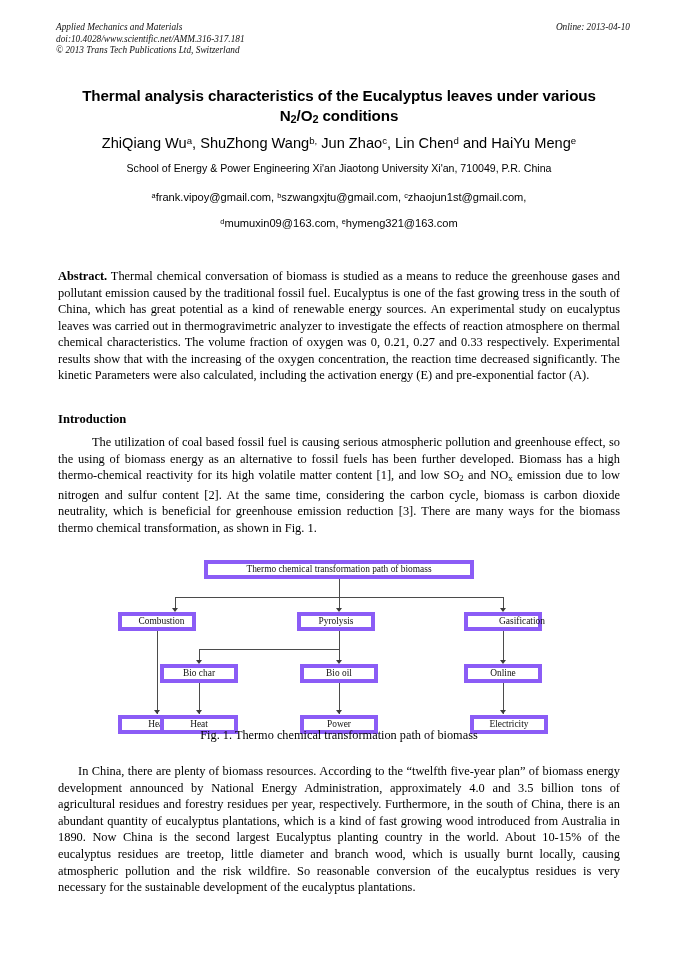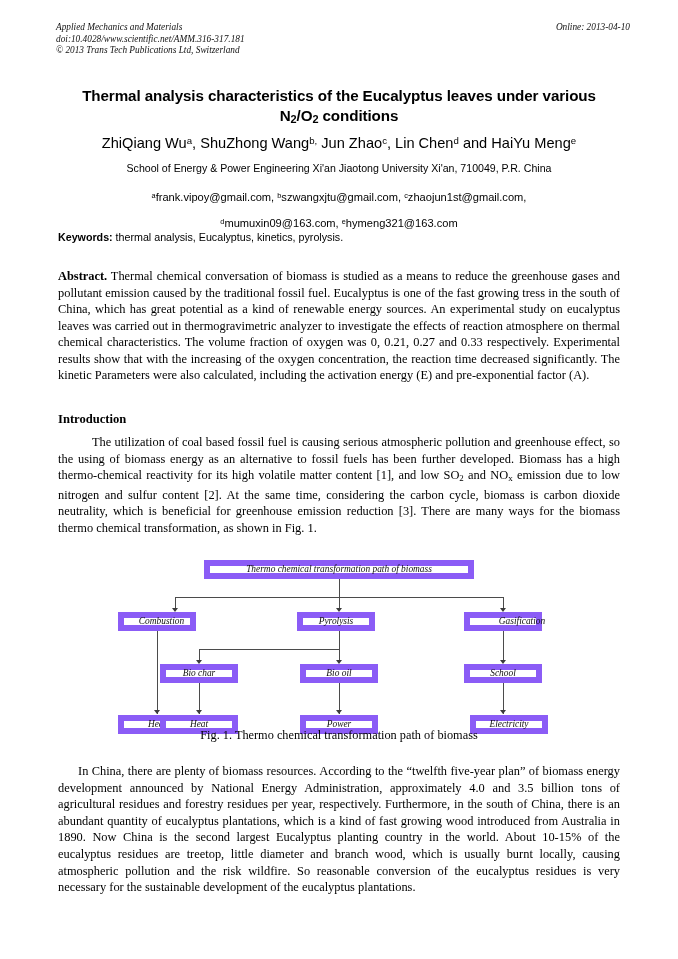--- a/index.html
+++ b/index.html
@@ -150,32 +150,31 @@
   
   .figure {
     position: absolute;
     top: 560px;
     left: 58px;
     width: 562px;
     height: 185px;
   }
   .fc-box {
     position: absolute;
-    border: 6px solid #8b5cf6;
+    border: 4px solid #8b5cf6;
     background: #fff;
     font-family: "Liberation Serif", serif;
     font-size: 9.4px;
     line-height: 1;
     display: flex;
     align-items: center;
     justify-content: center;
     box-sizing: border-box;
     text-align: center;
     color: #111;
-    font-style: italic;
   }
   .fc-line {
     position: absolute;
     background: #4b4b4b;
   }
   .fc-line.h { height: 1px; }
   .fc-line.v { width: 1px; }
   .fc-arrow {
     position: absolute;
     width: 0; height: 0;
@@ -229,23 +228,20 @@
     <span>ZhiQiang Wu</span><sup>a</sup><span>, </span><span>ShuZhong Wang</span><sup>b,</sup><span> </span><span>Jun Zhao</span><sup>c</sup><span>, </span><span>Lin Chen</span><sup>d</sup><span> and </span><span>HaiYu Meng</span><sup>e</sup>
   </div>
 
   <div class="affiliation">School of Energy &amp; Power Engineering Xi'an Jiaotong University Xi'an, 710049, P.R. China</div>
 
   <div class="emails">
     <span class="line"><sup>a</sup><span>frank.vipoy@gmail.com, </span><sup>b</sup><span>szwangxjtu@gmail.com, </span><sup>c</sup><span>zhaojun1st@gmail.com,</span></span>
     <span class="line"><sup>d</sup><span>mumuxin09@163.com, </span><sup>e</sup><span>hymeng321@163.com</span></span>
   </div>
 
-  <div class="keywords">
-    <span class="lbl">Keywords:</span><span> thermal analysis, Eucalyptus, kinetics, pyrolysis.</span>
-  </div>
 
   <div class="abstract">
     <span class="lbl">Abstract.</span><span> Thermal chemical conversation of biomass is studied as a means to reduce the greenhouse gases and pollutant emission caused by the traditional fossil fuel. Eucalyptus is one of the fast growing tress in the south of China, which has great potential as a kind of renewable energy sources. An experimental study on eucalyptus leaves was carried out in thermogravimetric analyzer to investigate the effects of reaction atmosphere on thermal chemical characteristics. The volume fraction of oxygen was 0, 0.21, 0.27 and 0.33 respectively. Experimental results show that with the increasing of the oxygen concentration, the reaction time decreased significantly. The kinetic Parameters were also calculated, including the activation energy (E) and pre-exponential factor (A).</span>
   </div>
 
   <div class="sec-heading">Introduction</div>
 
   <div class="intro-p1">
     <span>The utilization of coal based fossil fuel is causing serious atmospheric pollution and greenhouse effect, so the using of biomass energy as an alternative to fossil fuels has been further developed. Biomass has a high thermo-chemical reactivity for its high volatile matter content [1], and low SO</span><sub>2</sub><span> and NO</span><sub>x</sub><span> emission due to low nitrogen and sulfur content [2]. At the same time, considering the carbon cycle, biomass is carbon dioxide neutrality, which is beneficial for greenhouse emission reduction [3]. There are many ways for the biomass thermo chemical transformation, as shown in Fig. 1.</span>
   </div>
@@ -277,21 +273,21 @@
     <div class="fc-line v" style="left:141px; top:89px; height:13px;"></div>
     <div class="fc-arrow" style="left:138px; top:100px;"></div>
     <div class="fc-line v" style="left:281px; top:89px; height:13px;"></div>
     <div class="fc-arrow" style="left:278px; top:100px;"></div>
 
     <div class="fc-line v" style="left:445px; top:71px; height:31px;"></div>
     <div class="fc-arrow" style="left:442px; top:100px;"></div>
 
     <div class="fc-box" style="left:102px; top:104px; width:78px; height:19px;">Bio char</div>
     <div class="fc-box" style="left:242px; top:104px; width:78px; height:19px;">Bio oil</div>
-    <div class="fc-box" style="left:406px; top:104px; width:78px; height:19px;">School</div>
+    <div class="fc-box" style="left:406px; top:104px; width:78px; height:19px;">Online</div>
 
     <div class="fc-line v" style="left:141px; top:123px; height:31px;"></div>
     <div class="fc-arrow" style="left:138px; top:150px;"></div>
     <div class="fc-line v" style="left:281px; top:123px; height:31px;"></div>
     <div class="fc-arrow" style="left:278px; top:150px;"></div>
     <div class="fc-line v" style="left:445px; top:123px; height:31px;"></div>
     <div class="fc-arrow" style="left:442px; top:150px;"></div>
 
     <div class="fc-box" style="left:60px; top:155px; width:78px; height:19px;">Heat</div>
     <div class="fc-box" style="left:102px; top:155px; width:78px; height:19px;">Heat</div>

